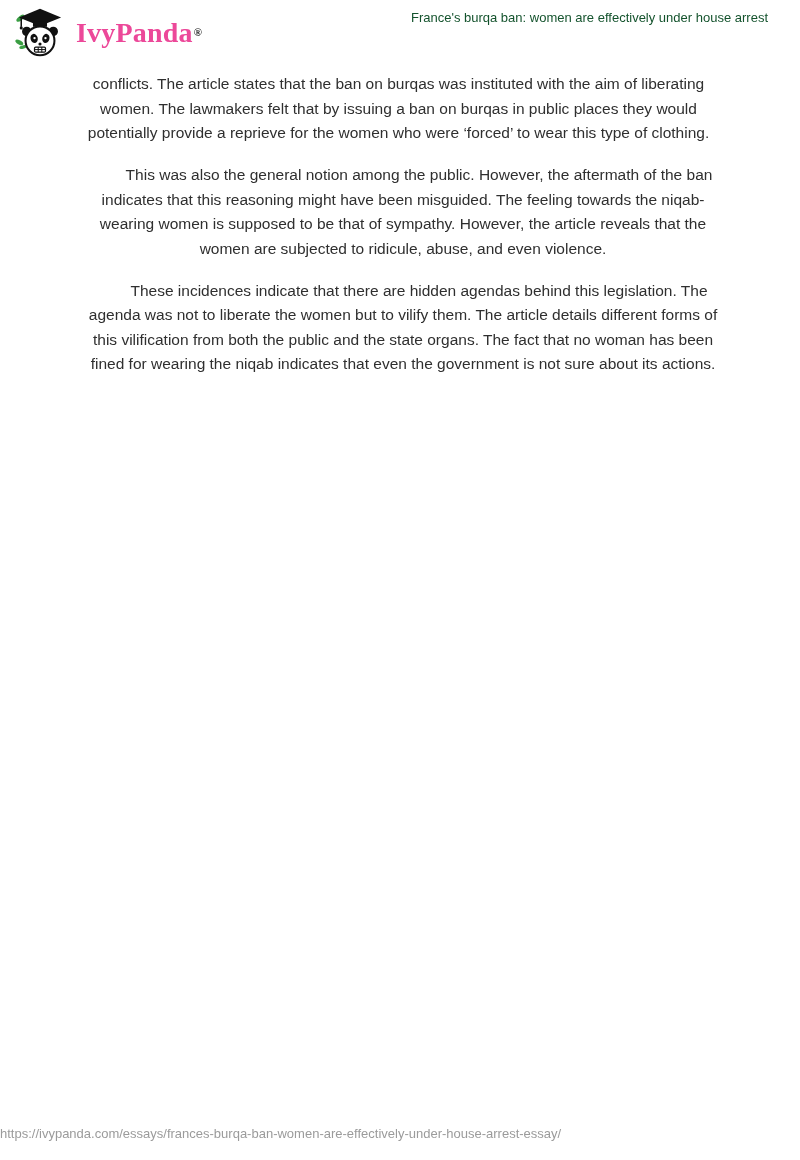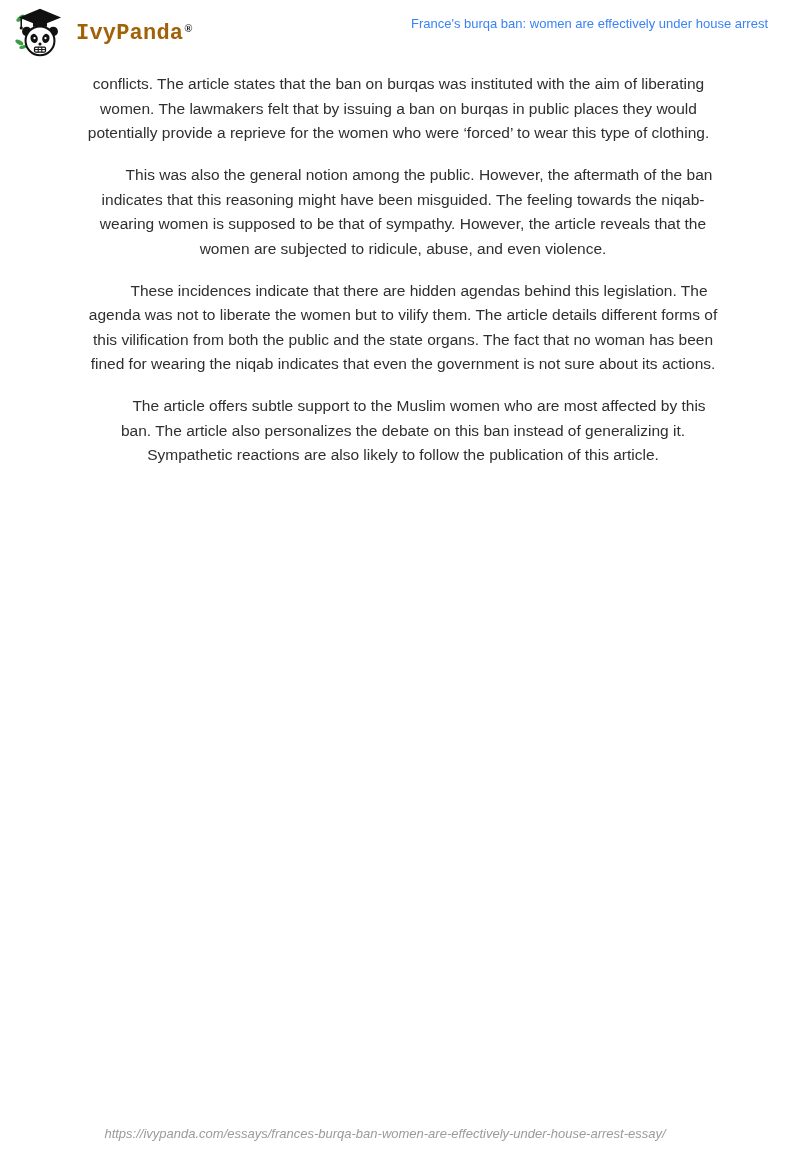--- a/index.html
+++ b/index.html
@@ -24,63 +24,62 @@
     align-items: center;
     gap: 10px;
   }
   .logo {
     width: 52px;
     height: 50px;
     display: inline-block;
     line-height: 0;
   }
   .brand-text {
-    font-family: Liberation Mono, monospace;
+    font-family: Liberation Serif, serif;
     font-weight: bold;
-    font-size: 22px;
-    color: #a16207;
+    font-size: 28px;
+    color: #ec4899;
     letter-spacing: 0.2px;
   }
   .brand-reg {
     font-family: "Liberation Serif", serif;
     font-weight: bold;
     font-size: 11px;
     color: #151515;
     vertical-align: super;
     margin-left: 1px;
   }
   .doc-title {
-    color: #3b82f6;
+    color: #14532d;
     font-size: 13px;
     text-align: right;
     padding-top: 2px;
     align-self: flex-start;
-    margin-top: 6px;
+    margin-top: 0;
   }
   .essay-body {
     margin: 8px 78px 0 75px;
   }
   .essay-body p {
     font-size: 15.5px;
     line-height: 24.5px;
     margin: 0 0 17.5px 0;
     color: #2f2f2f;
     text-align: center;
   }
   .essay-body p.indent {
     text-indent: 32px;
     margin-left: 9px;
   }
   .page-footer {
     position: absolute;
     left: 0;
     right: 30px;
     bottom: 18px;
-    text-align: center;
-    font-style: italic;
+    text-align: left;
   }
   .source-url {
     color: #9b9b9b;
     font-size: 13px;
     text-decoration: none;
     cursor: pointer;
   }
 </style>
 </head>
 <body>
@@ -122,18 +121,17 @@
       <span class="brand-text">IvyPanda</span><span class="brand-reg">®</span>
     </span>
   </div>
   <div class="doc-title">France's burqa ban: women are effectively under house arrest</div>
 </header>
 
 <main class="essay-body">
   <p>conflicts. The article states that the ban on burqas was instituted with the aim of liberating women. The lawmakers felt that by issuing a ban on burqas in public places they would potentially provide a reprieve for the women who were ‘forced’ to wear this type of clothing.</p>
   <p class="indent">This was also the general notion among the public. However, the aftermath of the ban indicates that this reasoning might have been misguided. The feeling towards the niqab-wearing women is supposed to be that of sympathy. However, the article reveals that the women are subjected to ridicule, abuse, and even violence.</p>
   <p class="indent">These incidences indicate that there are hidden agendas behind this legislation. The agenda was not to liberate the women but to vilify them. The article details different forms of this vilification from both the public and the state organs. The fact that no woman has been fined for wearing the niqab indicates that even the government is not sure about its actions.</p>
-  <p class="indent">The article offers subtle support to the Muslim women who are most affected by this ban. The article also personalizes the debate on this ban instead of generalizing it. Sympathetic reactions are also likely to follow the publication of this article.</p>
 </main>
 
 <footer class="page-footer">
   <span class="source-url">https://ivypanda.com/essays/frances-burqa-ban-women-are-effectively-under-house-arrest-essay/</span>
 </footer>
 
 </body></html>

